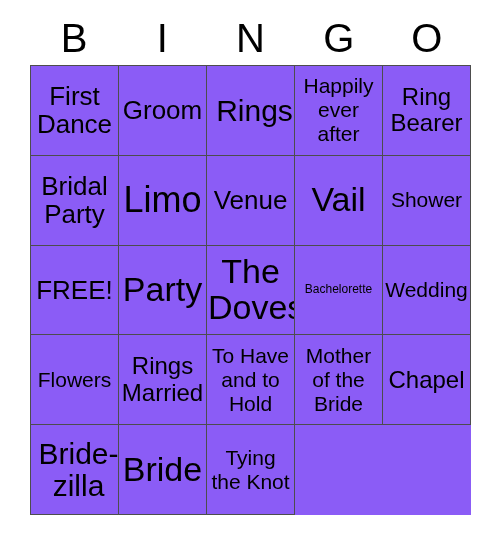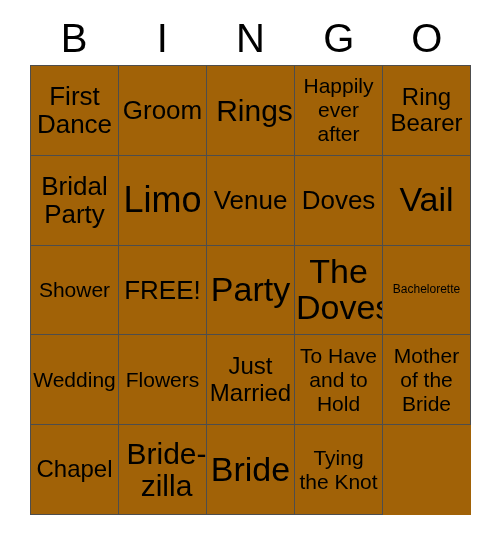--- a/index.html
+++ b/index.html
@@ -49,21 +49,21 @@
     left: 30px;
     top: 65px;
     width: 441px;
     height: 450px;
     border-top: 1px solid #4d4d4d;
     border-left: 1px solid #4d4d4d;
     box-sizing: border-box;
     display: grid;
     grid-template-columns: repeat(5, 1fr);
     grid-template-rows: repeat(5, 1fr);
-    background: #a16207;
+    background: #8b5cf6;
   }
   .cell {
     border-right: 1px solid #4d4d4d;
     border-bottom: 1px solid #4d4d4d;
     box-sizing: border-box;
     display: flex;
     align-items: center;
     justify-content: center;
     text-align: center;
     overflow: hidden;
@@ -118,23 +118,20 @@
       <div class="cell">
         <span class="cell-text fs-xl">Bridal Party</span>
       </div>
       <div class="cell">
         <span class="cell-text fs-4xl">Limo</span>
       </div>
       <div class="cell">
         <span class="cell-text fs-xl">Venue</span>
       </div>
       <div class="cell">
-        <span class="cell-text fs-xl">Doves</span>
-      </div>
-      <div class="cell">
         <span class="cell-text fs-3xl">Vail</span>
       </div>
       <div class="cell">
         <span class="cell-text fs-md">Shower</span>
       </div>
       <div class="cell">
         <span class="cell-text fs-xl">FREE!</span>
       </div>
       <div class="cell">
         <span class="cell-text fs-3xl">Party</span>
@@ -145,21 +142,21 @@
       <div class="cell">
         <span class="cell-text fs-xs">Bachelorette</span>
       </div>
       <div class="cell">
         <span class="cell-text fs-md">Wedding</span>
       </div>
       <div class="cell">
         <span class="cell-text fs-md">Flowers</span>
       </div>
       <div class="cell">
-        <span class="cell-text fs-lg">Just Married</span>
+        <span class="cell-text fs-lg">Rings Married</span>
       </div>
       <div class="cell">
         <span class="cell-text fs-md">To Have and to Hold</span>
       </div>
       <div class="cell">
         <span class="cell-text fs-md">Mother of the Bride</span>
       </div>
       <div class="cell">
         <span class="cell-text fs-lg">Chapel</span>
       </div>

